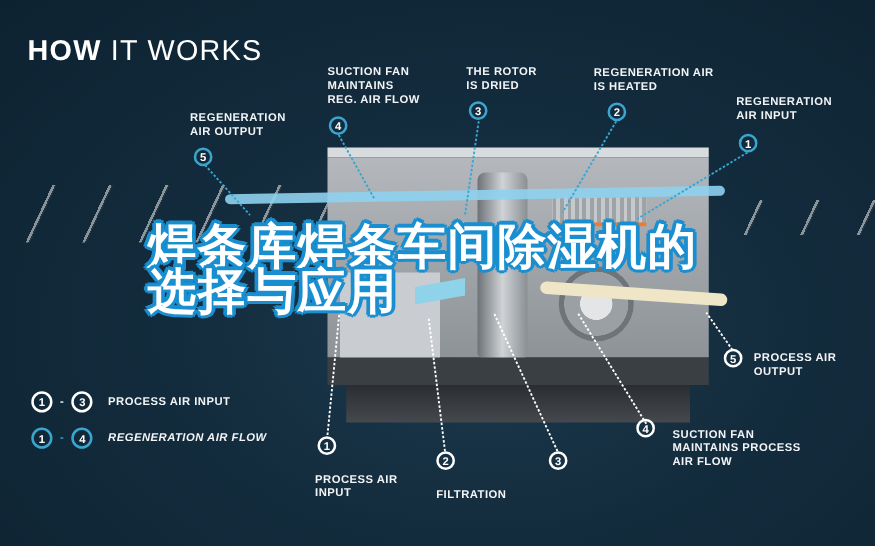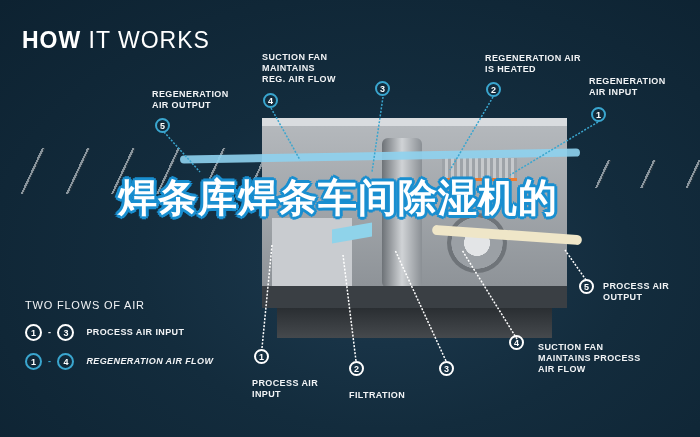--- a/index.html
+++ b/index.html
@@ -65,23 +65,25 @@
 
   <div class="abs lbl" style="left:152px;top:89px;">REGENERATION
 AIR OUTPUT</div>
   <div class="abs num blue" style="left:155px;top:118px;">5</div>
 
   <div class="abs lbl" style="left:262px;top:52px;">SUCTION FAN
 MAINTAINS
 REG. AIR FLOW</div>
   <div class="abs num blue" style="left:263px;top:93px;">4</div>
 
+  <div class="abs lbl" style="left:373px;top:52px;">THE ROTOR
+IS DRIED</div>
   <div class="abs num blue" style="left:375px;top:81px;">3</div>
 
-  <div class="abs lbl" style="left:485px;top:53px;">REGENERATION AIR
+  <div class="abs lbl" style="left:475px;top:53px;">REGENERATION AIR
 IS HEATED</div>
   <div class="abs num blue" style="left:486px;top:82px;">2</div>
 
   <div class="abs lbl" style="left:589px;top:76px;">REGENERATION
 AIR INPUT</div>
   <div class="abs num blue" style="left:591px;top:107px;">1</div>
 
   <div class="abs num" style="left:254px;top:349px;">1</div>
   <div class="abs lbl" style="left:252px;top:378px;">PROCESS AIR
 INPUT</div>
@@ -94,32 +96,32 @@
   <div class="abs num" style="left:509px;top:335px;">4</div>
   <div class="abs lbl" style="left:538px;top:342px;">SUCTION FAN
 MAINTAINS PROCESS
 AIR FLOW</div>
 
   <div class="abs num" style="left:579px;top:279px;">5</div>
   <div class="abs lbl" style="left:603px;top:281px;">PROCESS AIR
 OUTPUT</div>
 
   <div class="abs" style="left:25px;top:300px;">
-    <div class="lbl" style="font-size:11px;font-weight:normal;letter-spacing:0.8px;">TWO FLOWS OF AIR</div>
     <div style="display:flex;align-items:center;margin-top:13px;">
       <div class="num" style="width:17px;height:17px;">1</div>
       <span class="lbl" style="margin:0 6px;">-</span>
       <div class="num" style="width:17px;height:17px;">3</div>
       <span class="lbl" style="margin-left:12px;">PROCESS AIR INPUT</span>
     </div>
     <div style="display:flex;align-items:center;margin-top:12px;">
       <div class="num blue" style="width:17px;height:17px;">1</div>
       <span class="lbl" style="margin:0 6px;color:#3aa6cf;">-</span>
       <div class="num blue" style="width:17px;height:17px;">4</div>
       <span class="lbl" style="margin-left:12px;font-style:italic;">REGENERATION AIR FLOW</span>
     </div>
   </div>
 
   <div class="abs overlay">
     <div>焊条库焊条车间除湿机的</div>
+    <div>选择与应用</div>
   </div>
 
 </div>
 
 </body></html>

